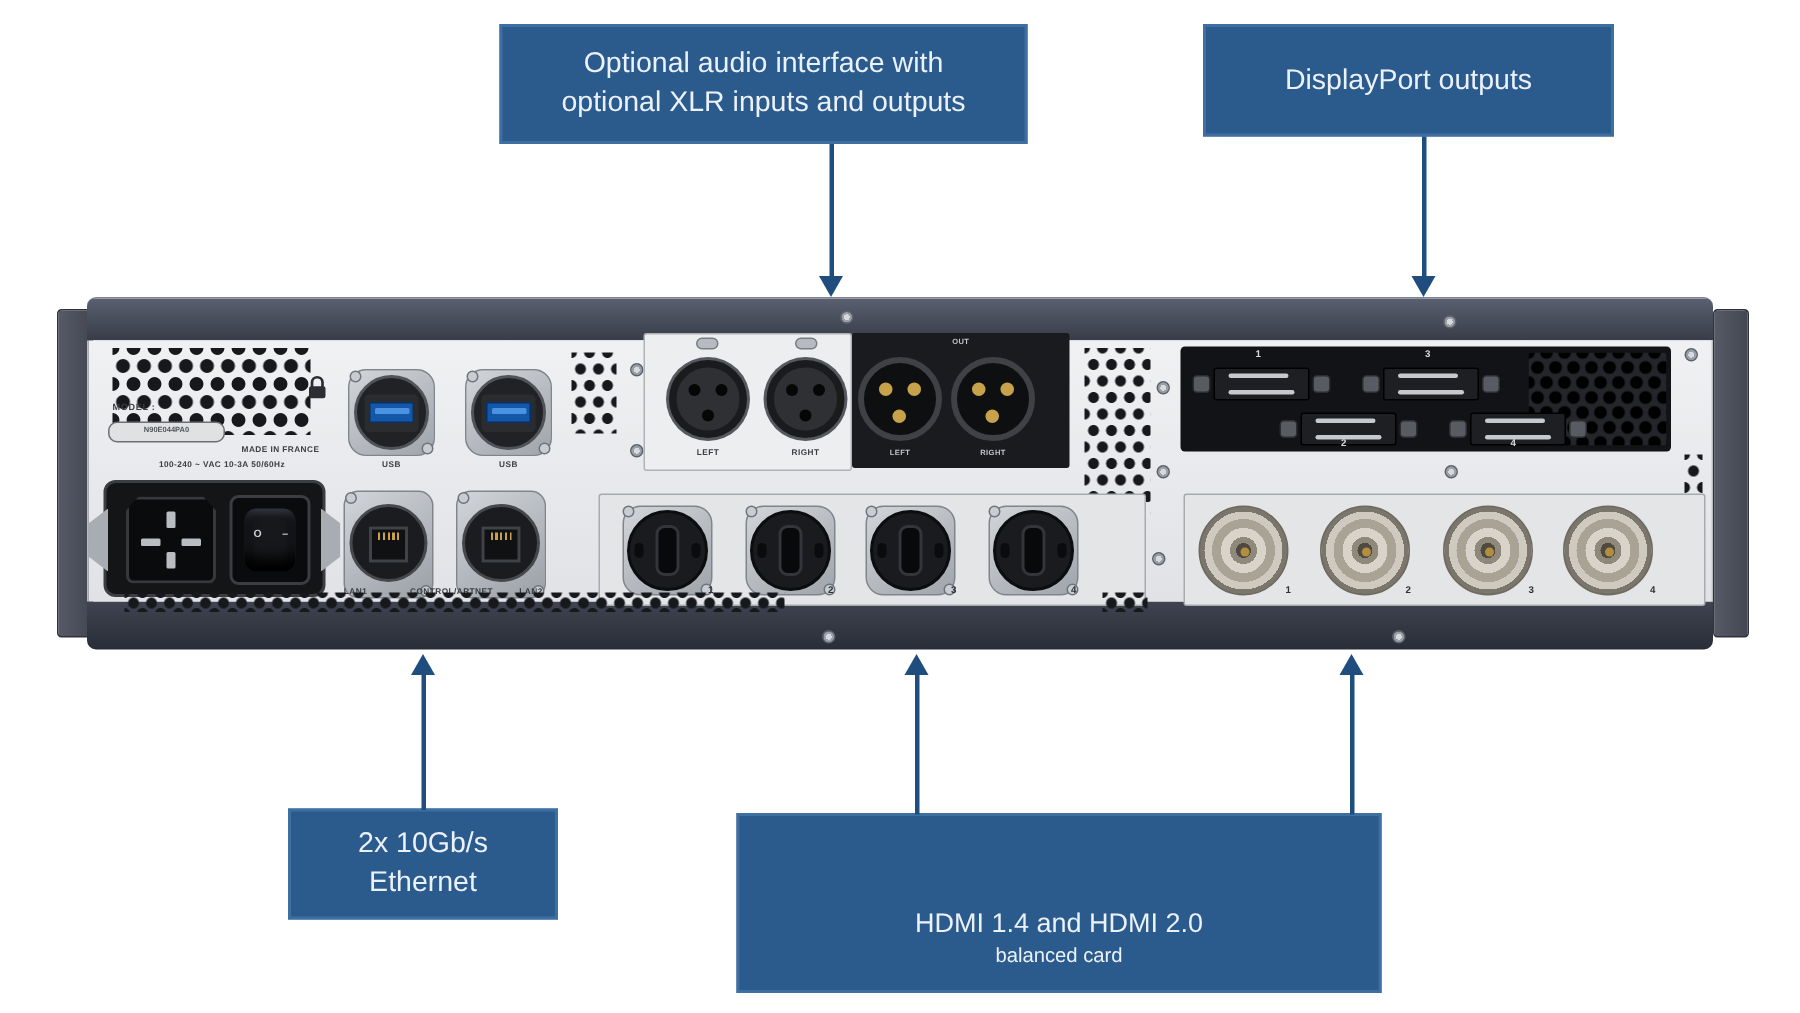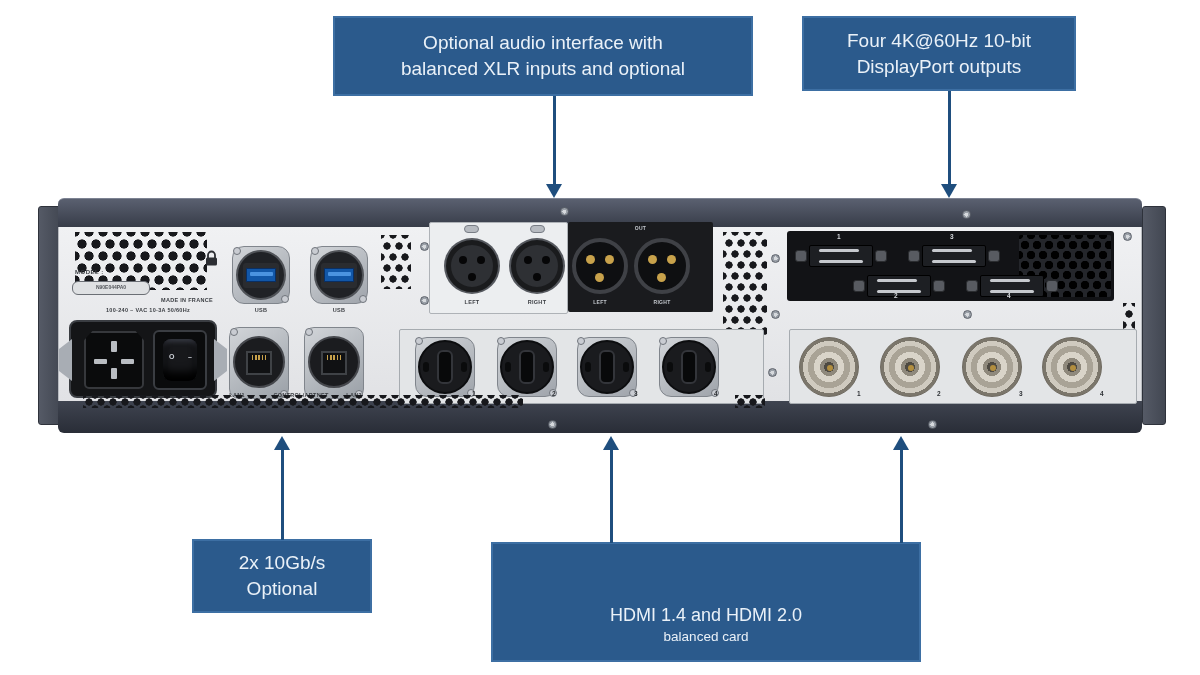--- a/index.html
+++ b/index.html
@@ -133,33 +133,32 @@
   .plate-dark{position:absolute;background:#1a1b1e;border-radius:2px;}
   .mlabel{position:absolute;font-size:6px;font-weight:bold;color:#3a3d42;letter-spacing:.5px;}
   .modelbox{position:absolute;border:1px solid #6b6f75;border-radius:6px;background:#dfe1e3;
             font-size:5px;color:#54575c;text-align:center;line-height:11px;font-weight:bold;}
 </style>
 </head>
 <body>
 
 <div class="canvas">
 
-  <div class="callout" style="left:333px;top:16px;width:420px;height:80px;">
+  <div class="callout" style="left:333px;top:16px;width:352px;height:80px;">
     <div class="co-line">Optional audio interface with</div>
-    <div class="co-line">balanced XLR inputs and optional</div>
+    <div class="co-line">optional XLR inputs and outputs</div>
   </div>
 
   <div class="callout" style="left:802px;top:16px;width:274px;height:75px;">
-    <div class="co-line">Four 4K@60Hz 10-bit</div>
     <div class="co-line">DisplayPort outputs</div>
   </div>
 
   <div class="callout" style="left:192px;top:539px;width:180px;height:74px;">
     <div class="co-line">2x 10Gb/s</div>
-    <div class="co-line">Optional</div>
+    <div class="co-line">Ethernet</div>
   </div>
 
   <div class="callout" style="left:491px;top:542px;width:430px;height:120px;">
     <div class="co-line" style="font-size:18px;line-height:25px;margin-top:44px;">HDMI 1.4 and HDMI 2.0</div>
     <div class="co-sub">balanced card</div>
   </div>
 
   <div class="ar-line" style="left:553px;top:96px;height:90px;"></div>
   <div class="ar-down" style="left:546px;top:184px;"></div>
 

